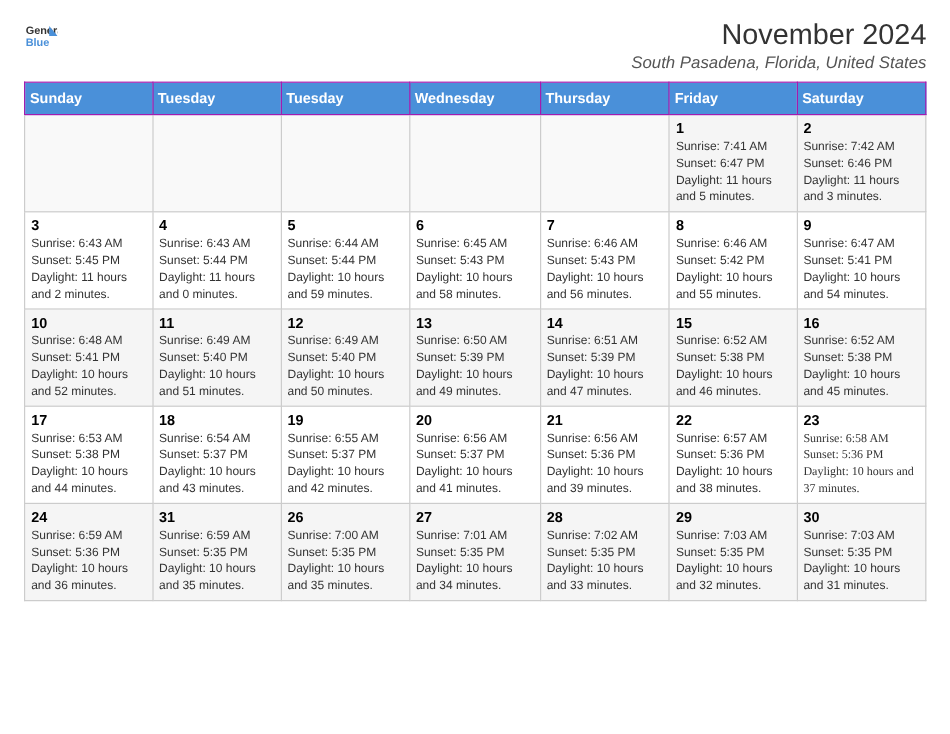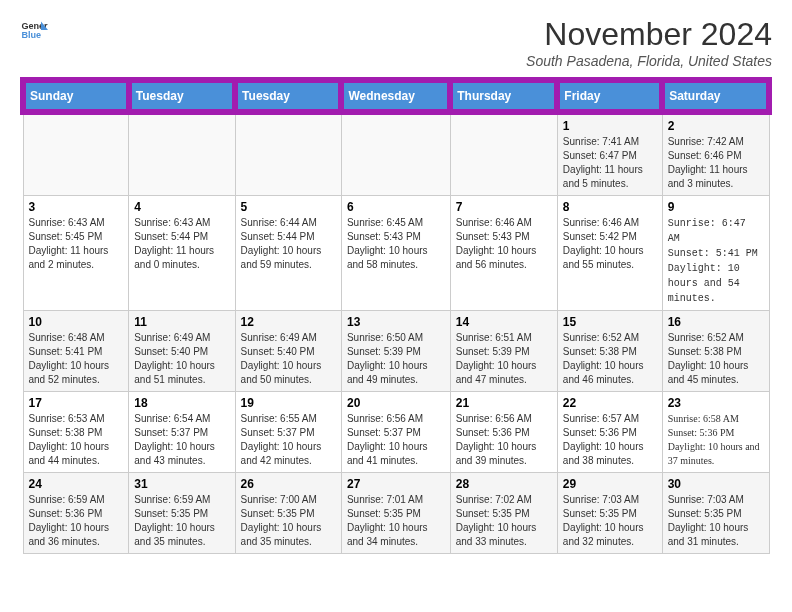--- a/index.html
+++ b/index.html
@@ -22,42 +22,42 @@
       gap: 4px;
     }
     .logo-icon {
       width: 28px;
       height: 28px;
     }
     .title-area {
       text-align: right;
     }
     .month-title {
-      font-size: 32px;
+      font-size: 24px;
       font-weight: normal;
       color: #333;
     }
     .subtitle {
       font-size: 14px;
       color: #555;
       font-style: italic;
     }
     table {
       width: 100%;
       border-collapse: collapse;
       font-size: 11px;
     }
     thead tr th {
       background-color: #4a90d9;
       color: #fff;
       padding: 6px 4px;
       text-align: left;
       font-size: 12px;
       font-weight: bold;
-      border: 6px solid #a21caf;
+      border: 1px solid #a21caf;
     }
     tbody tr td {
       border: 1px solid #ccc;
       padding: 4px 5px;
       vertical-align: top;
       height: 80px;
       width: 113px;
     }
     tbody tr td.empty {
       background: #f9f9f9;
@@ -138,21 +138,21 @@
 Daylight: 10 hours and 59 minutes.</span></td>
         <td><span class="day-num">6</span><span class="day-info" style="white-space: pre-line;">Sunrise: 6:45 AM
 Sunset: 5:43 PM
 Daylight: 10 hours and 58 minutes.</span></td>
         <td><span class="day-num">7</span><span class="day-info" style="white-space: pre-line;">Sunrise: 6:46 AM
 Sunset: 5:43 PM
 Daylight: 10 hours and 56 minutes.</span></td>
         <td><span class="day-num">8</span><span class="day-info" style="white-space: pre-line;">Sunrise: 6:46 AM
 Sunset: 5:42 PM
 Daylight: 10 hours and 55 minutes.</span></td>
-        <td><span class="day-num">9</span><span class="day-info" style="white-space: pre-line; font-family: Liberation Mono, monospace;">Sunrise: 6:47 AM
+        <td><span class="day-num">9</span><span class="day-info" style="white-space: pre-line;">Sunrise: 6:47 AM
 Sunset: 5:41 PM
 Daylight: 10 hours and 54 minutes.</span></td>
       </tr>
       <tr>
         <td><span class="day-num">10</span><span class="day-info" style="white-space: pre-line;">Sunrise: 6:48 AM
 Sunset: 5:41 PM
 Daylight: 10 hours and 52 minutes.</span></td>
         <td><span class="day-num">11</span><span class="day-info" style="white-space: pre-line;">Sunrise: 6:49 AM
 Sunset: 5:40 PM
 Daylight: 10 hours and 51 minutes.</span></td>

